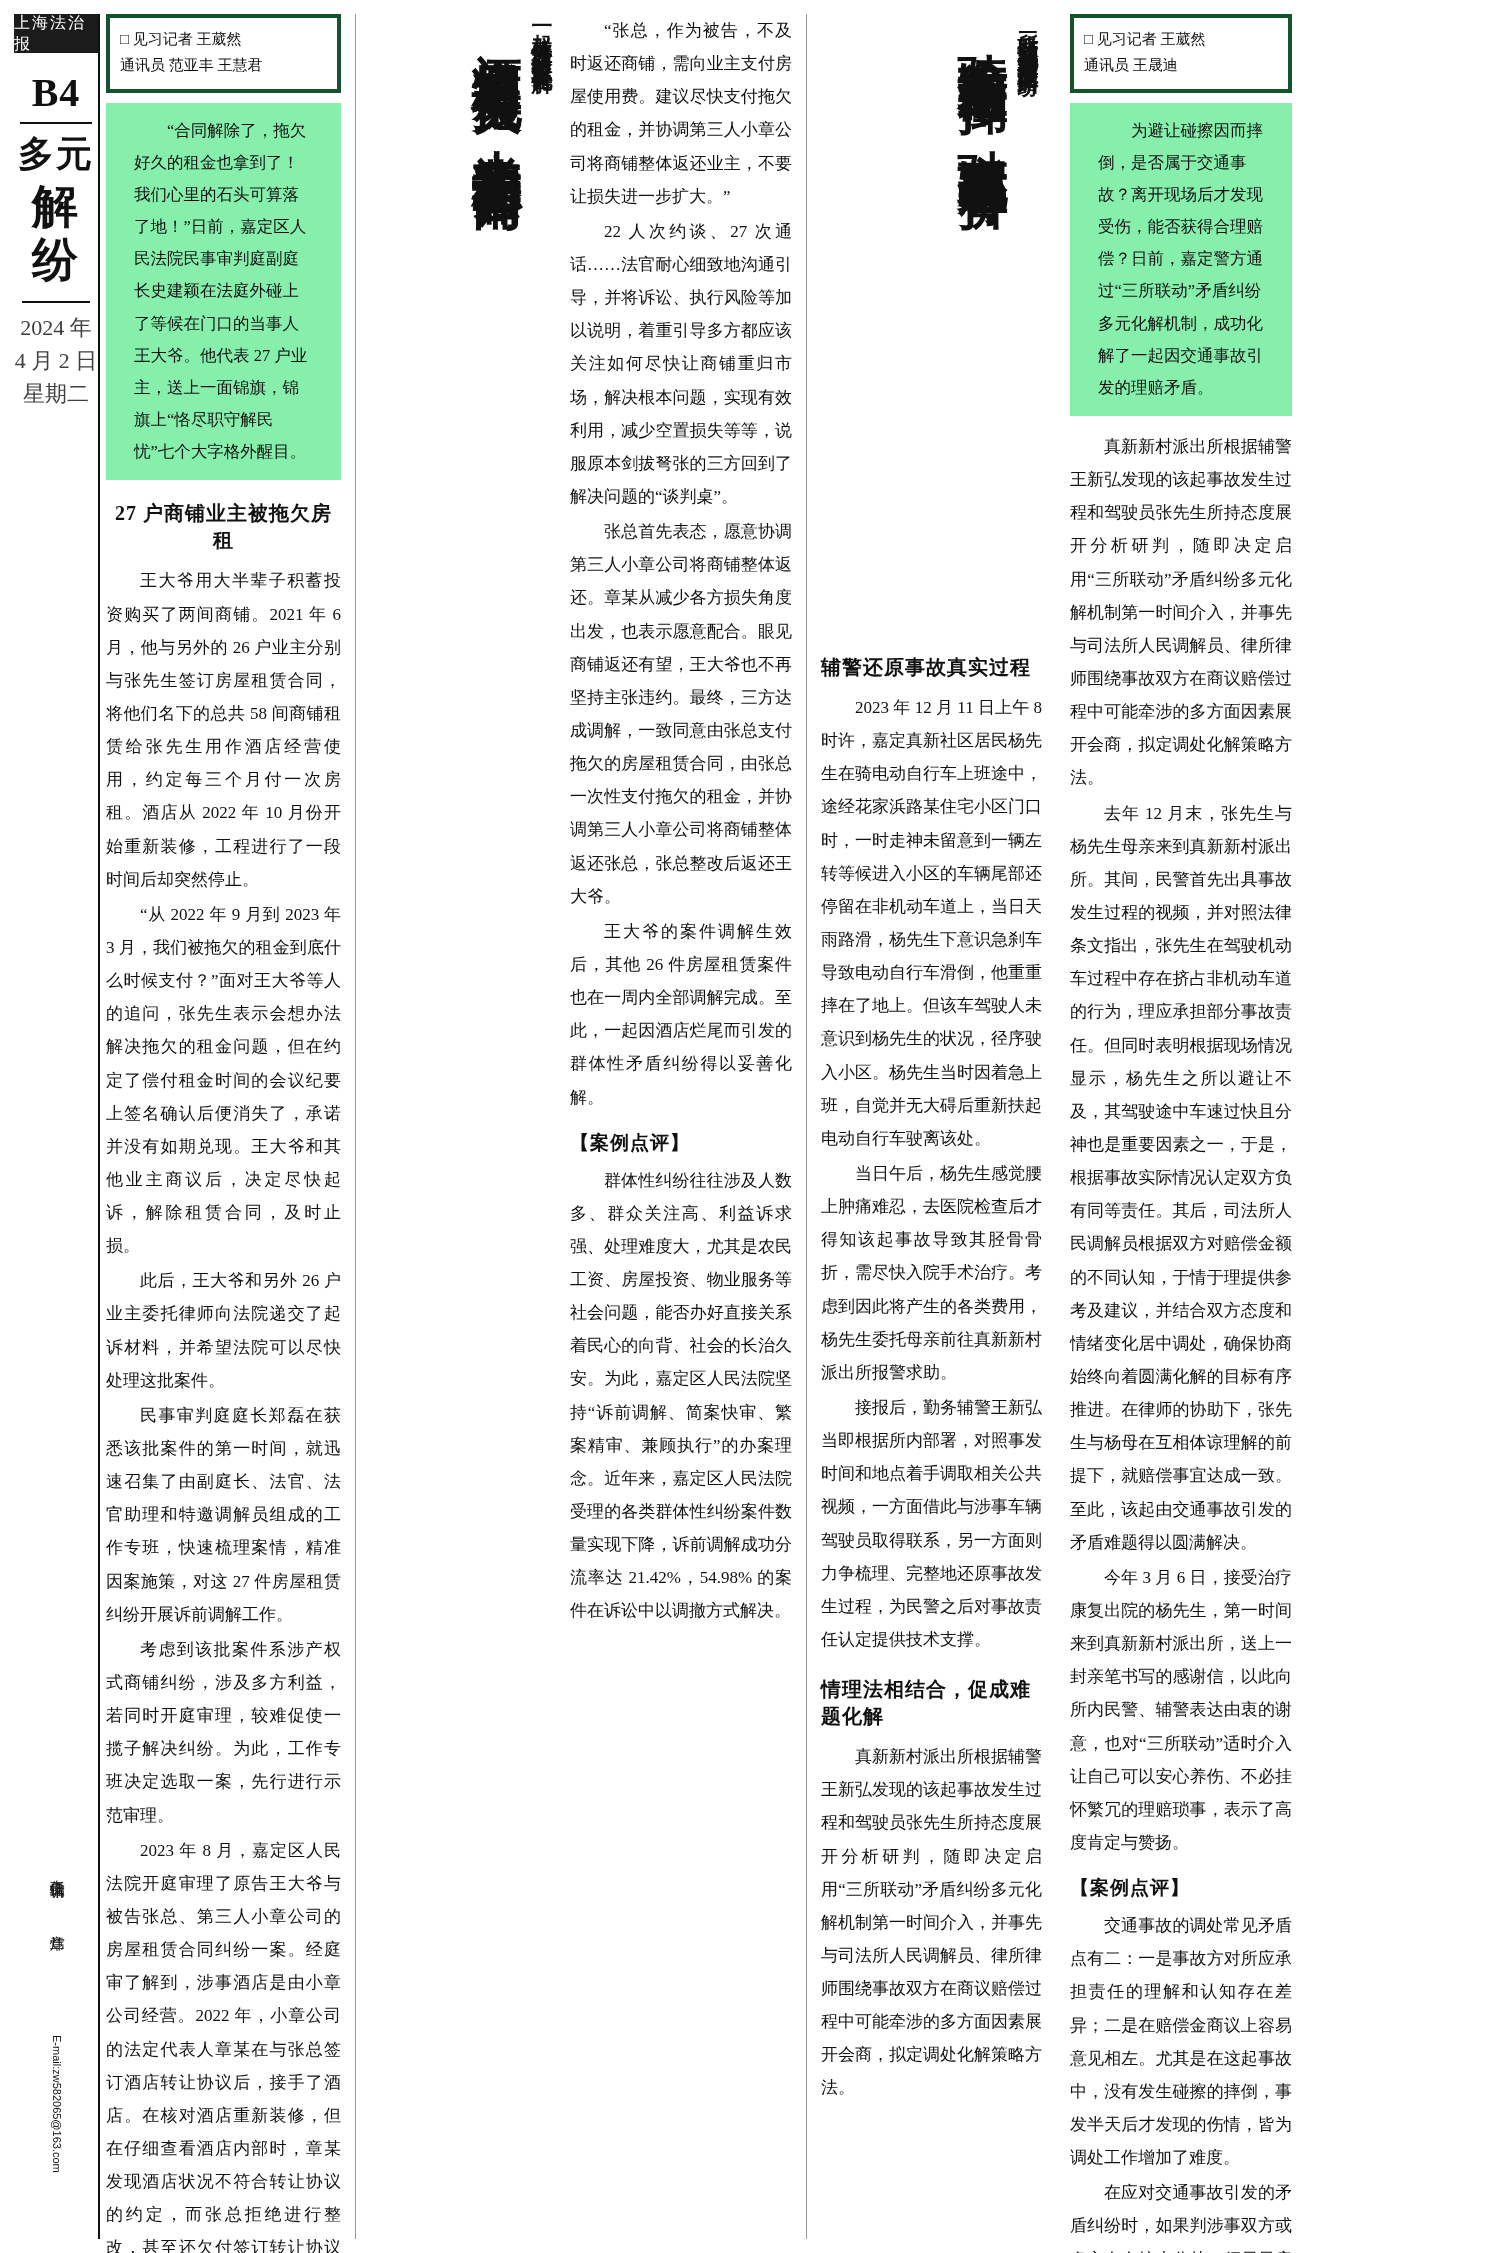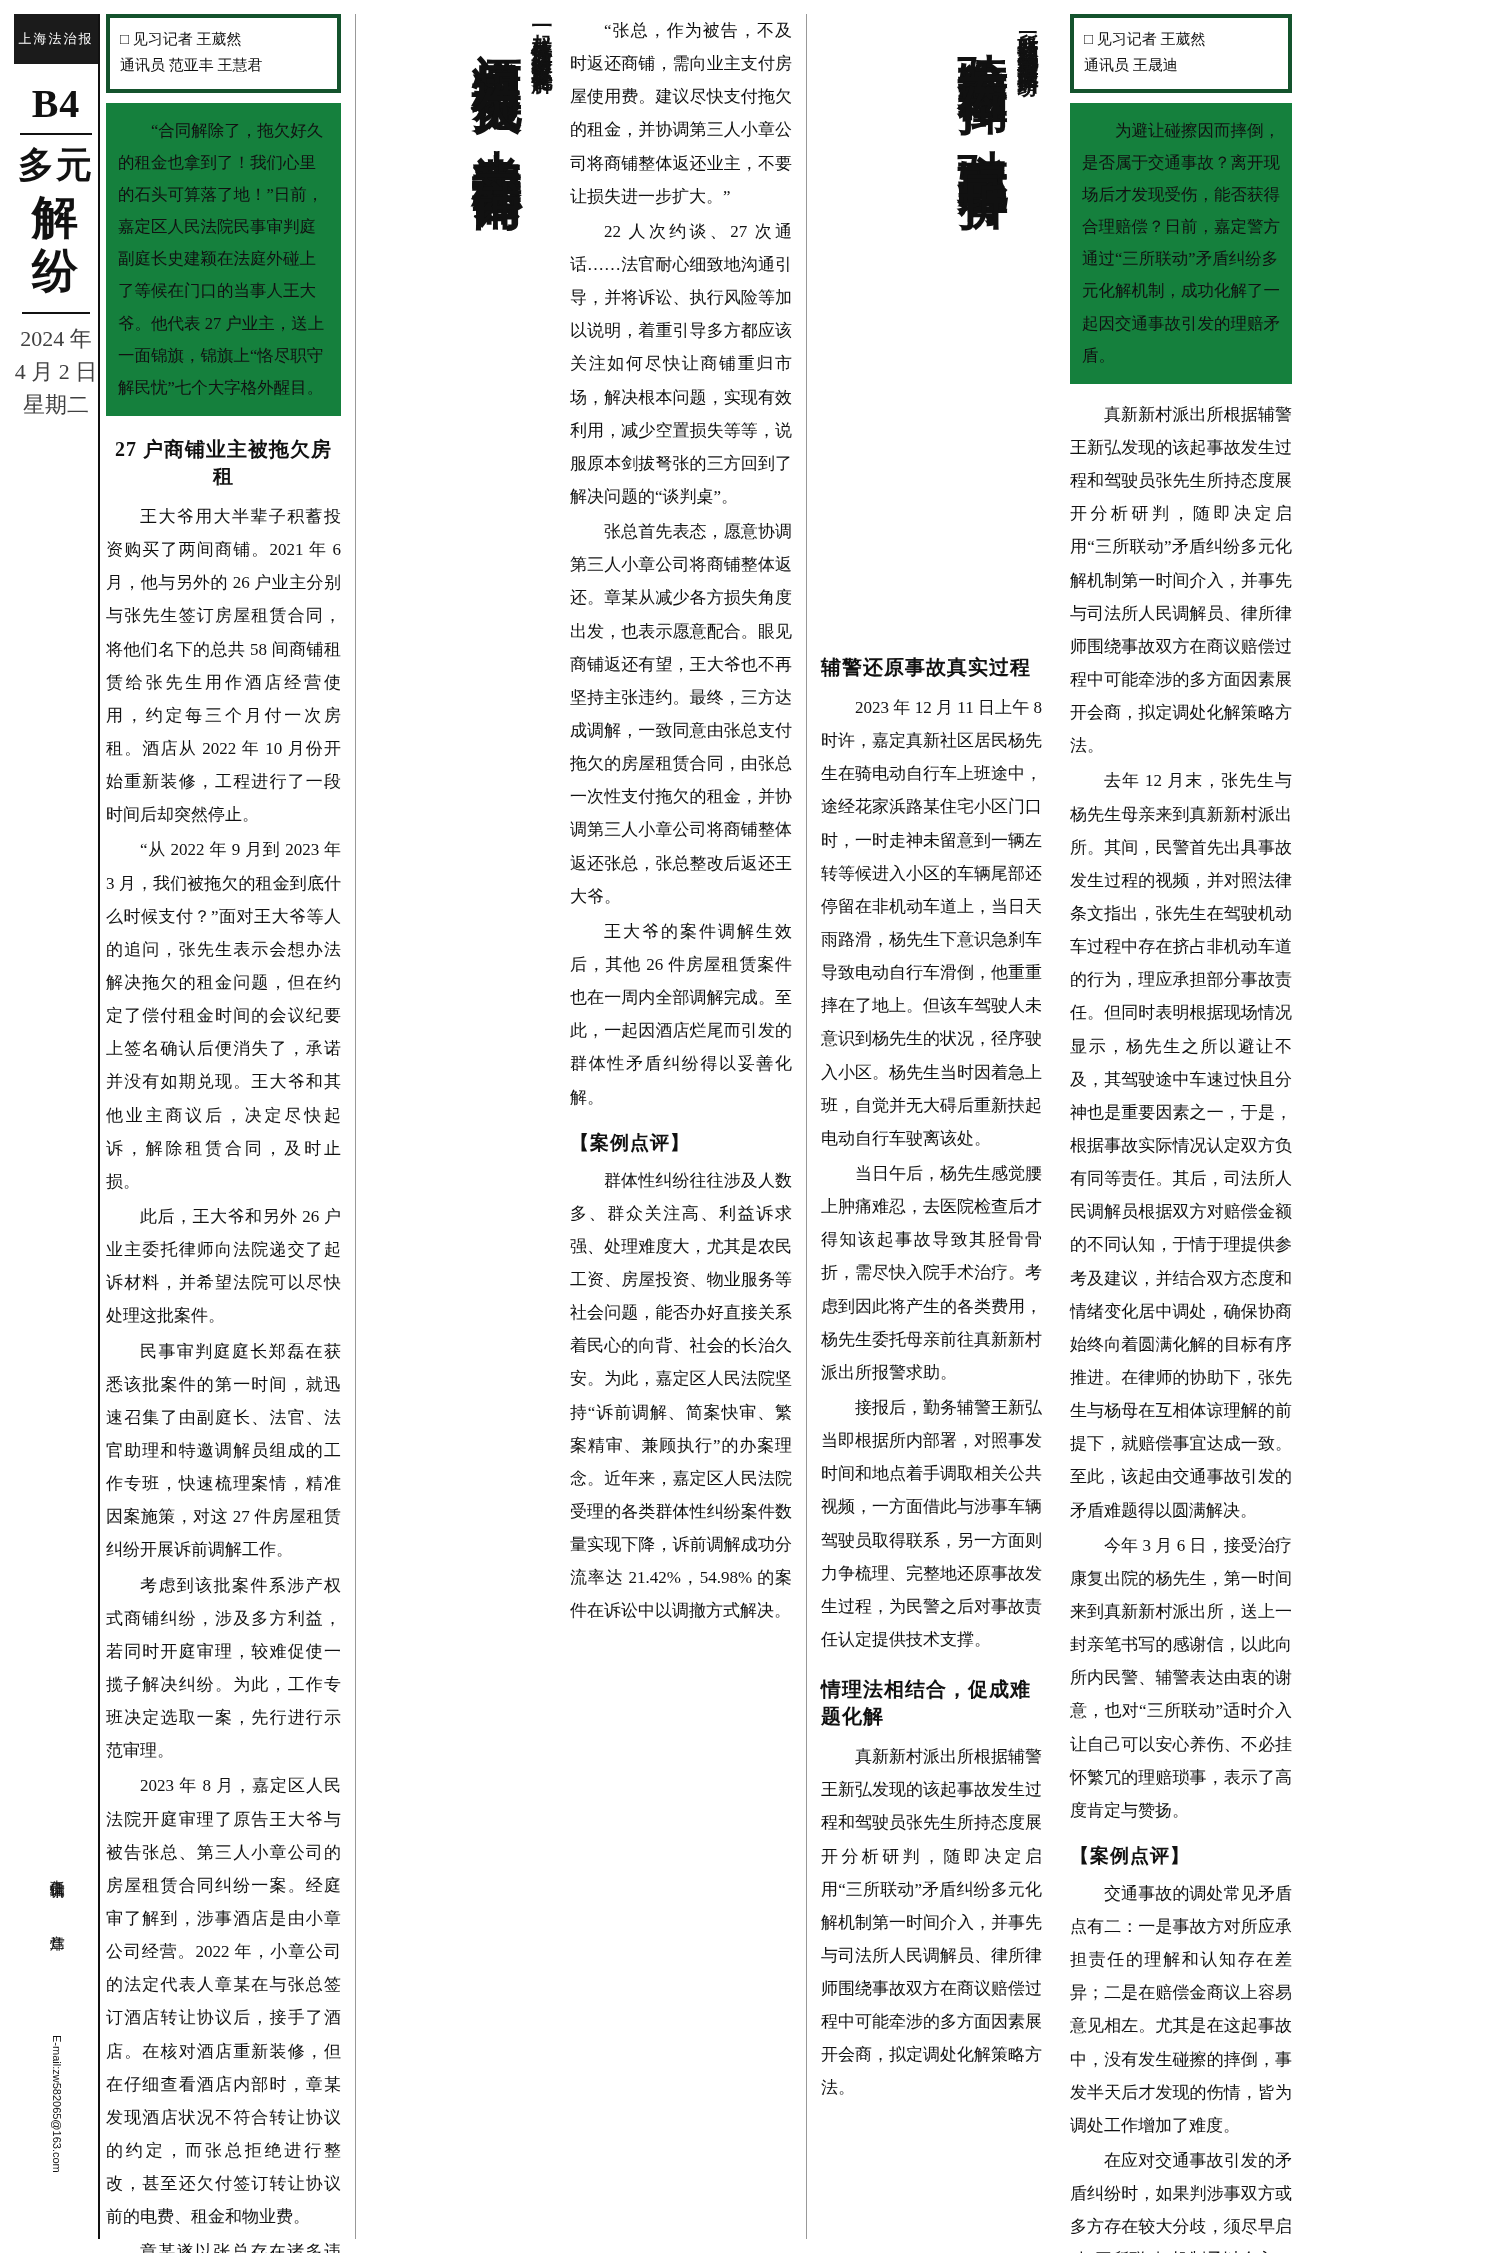--- a/index.html
+++ b/index.html
@@ -17,23 +17,23 @@
     box-sizing:border-box;
     padding:14px 18px 14px 14px;
   }
   
   .rail{
     position:absolute;left:14px;top:14px;width:86px;height:2225px;
     border-right:2px solid #111;
     box-sizing:border-box;
   }
   .rail-top{
-    background:#1b1b1b;color:#fff;height:50px;
+    background:#1b1b1b;color:#fff;height:39px;
     display:flex;align-items:center;justify-content:center;
-    font-size:13px;letter-spacing:2px;font-family:"Liberation Serif",serif;
+    font-size:16px;letter-spacing:2px;font-family:"Liberation Serif",serif;
   }
   .rail-code{
     font-size:40px;font-weight:bold;text-align:center;margin-top:16px;
     letter-spacing:1px;
   }
   .rail-rule{border-top:2px solid #111;margin:6px 6px 0 6px;}
   .rail-title{
     text-align:center;font-size:36px;font-weight:bold;line-height:1.15;
     margin-top:10px;letter-spacing:2px;
   }
@@ -72,21 +72,21 @@
     font-weight:bold;letter-spacing:4px;
   }
   .vtitle-main{font-size:50px;line-height:1.16;}
   .vtitle-sub{font-size:21px;line-height:1.4;letter-spacing:3px;font-weight:bold;}
 
   .byline{
     border:4px solid #14532d;padding:8px 10px 10px 10px;font-size:15px;line-height:1.75;
   }
   .byline .line{display:block;}
   .lead{
-    background:#15803d;padding:12px 12px;font-size:16.5px;line-height:1.95;
+    background:#86efac;padding:12px 28px;font-size:16.5px;line-height:1.95;
     text-indent:2em;margin-top:10px;
   }
   .sub-h{
     font-size:20px;font-weight:bold;text-align:center;margin:20px 0 10px 0;
     letter-spacing:1px;
   }
   .sub-h.left{text-align:left;}
   p.body{
     font-size:17px;line-height:1.95;text-indent:2em;margin:0 0 2px 0;
     text-align:justify;

